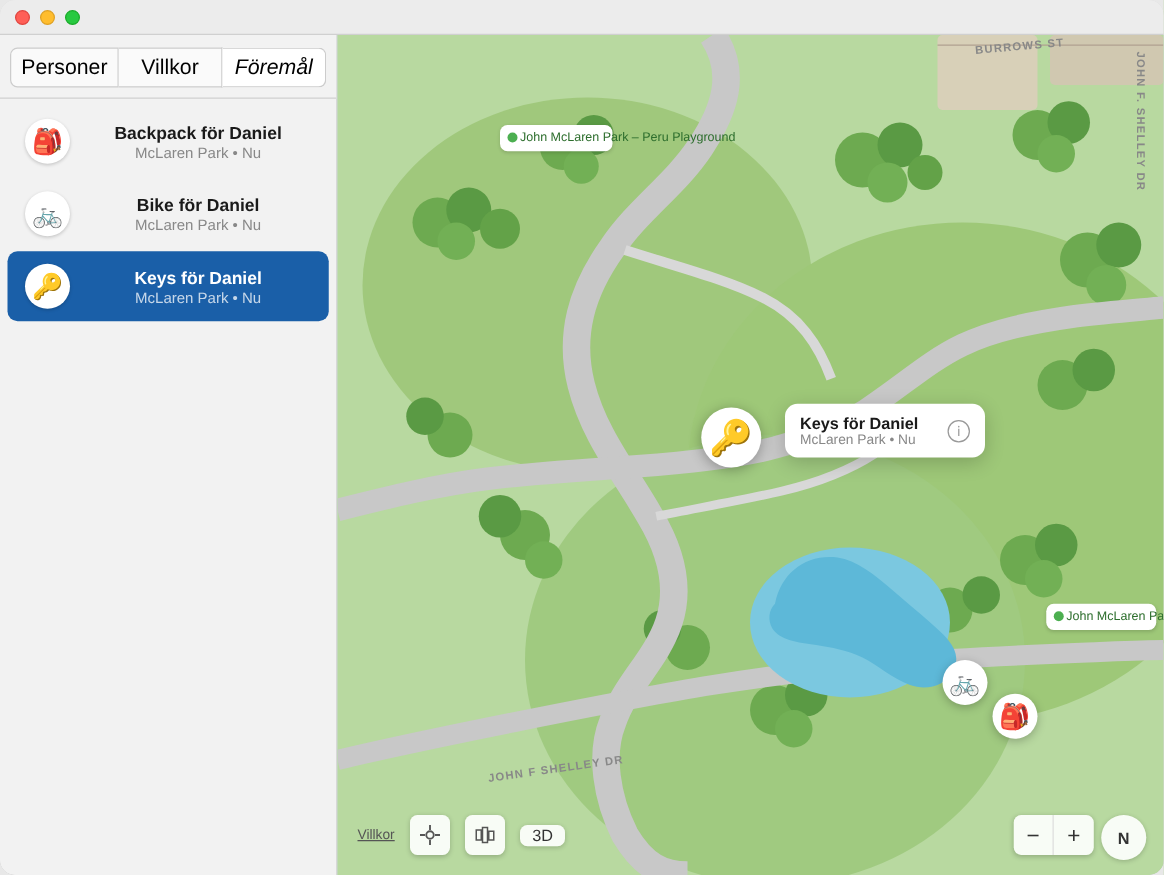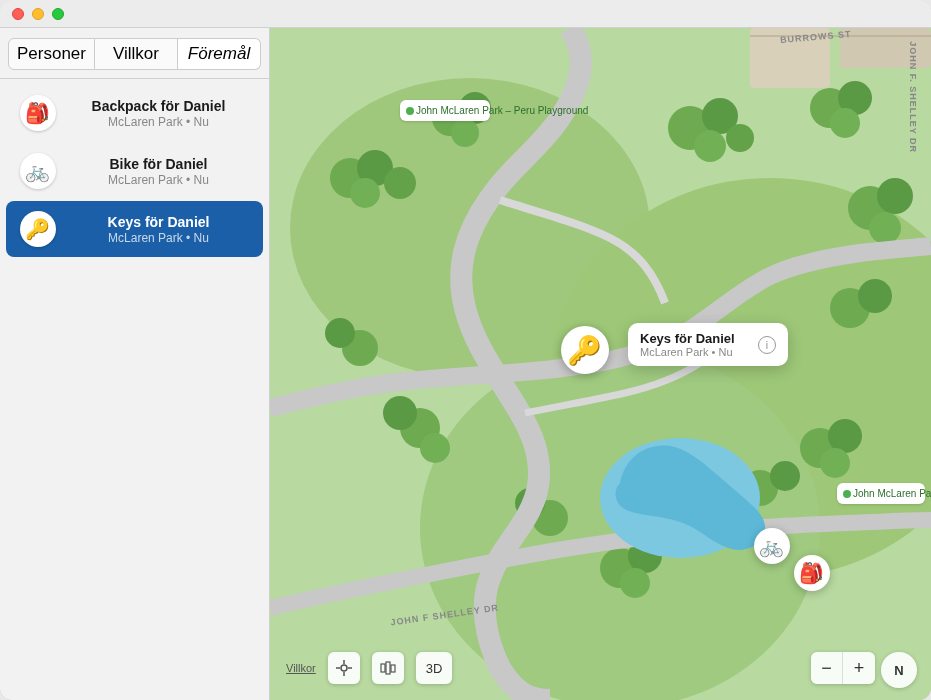--- a/index.html
+++ b/index.html
@@ -195,21 +195,21 @@
       font-size: 16px;
       box-shadow: 0 1px 4px rgba(0,0,0,0.2);
     }
 
     .map-text-btn {
       background: rgba(255,255,255,0.9);
       border: none;
       border-radius: 6px;
       cursor: pointer;
       padding: 0 10px;
-      height: 32px;
+      height: 17px;
       font-size: 13px;
       font-weight: 500;
       color: #333;
       box-shadow: 0 1px 4px rgba(0,0,0,0.2);
     }
 
     
     .zoom-controls {
       position: absolute;
       bottom: 16px;

